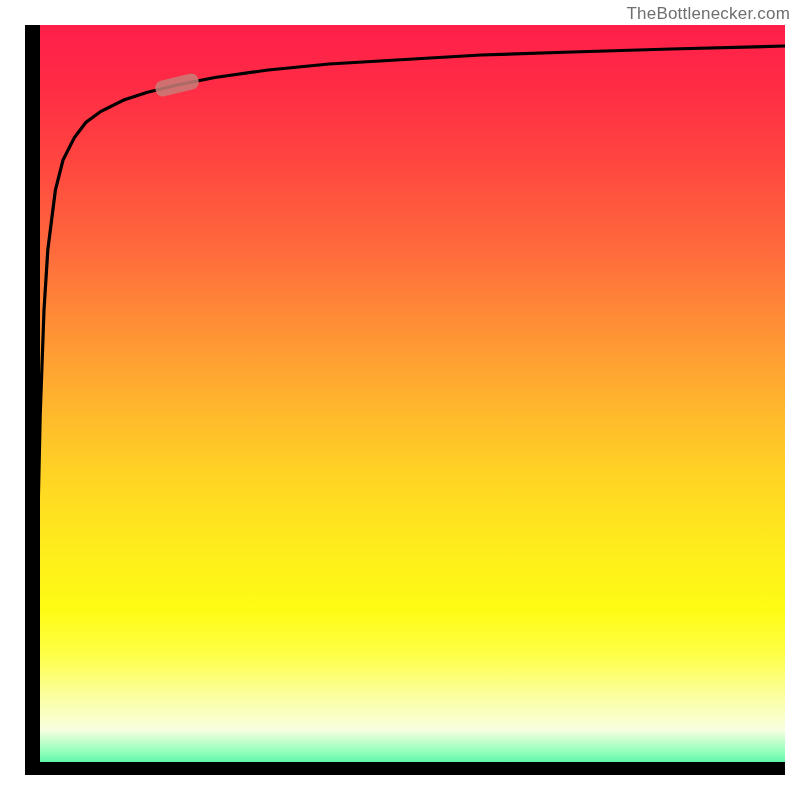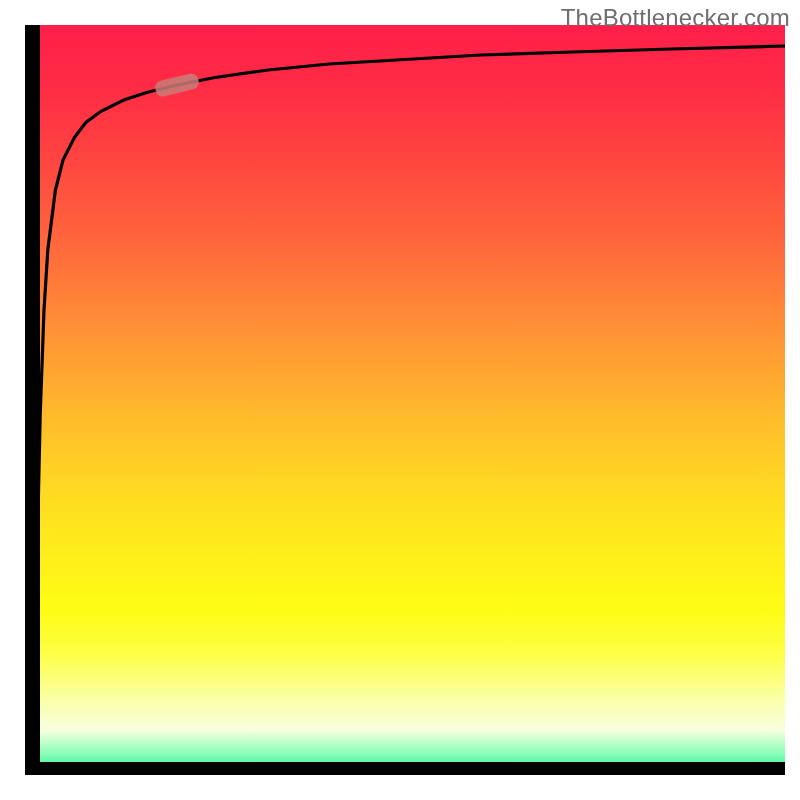--- a/index.html
+++ b/index.html
@@ -13,21 +13,21 @@
   }
   .container {
     position: relative;
     width: 800px;
     height: 800px;
   }
   .watermark {
     position: absolute;
     top: 4px;
     right: 10px;
-    font-size: 24px;
+    font-size: 17px;
     font-weight: 500;
     color: #6f6f6f;
     letter-spacing: 0.2px;
     z-index: 10;
   }
   .plot-area {
     position: absolute;
     left: 25px;
     top: 25px;
     width: 760px;

